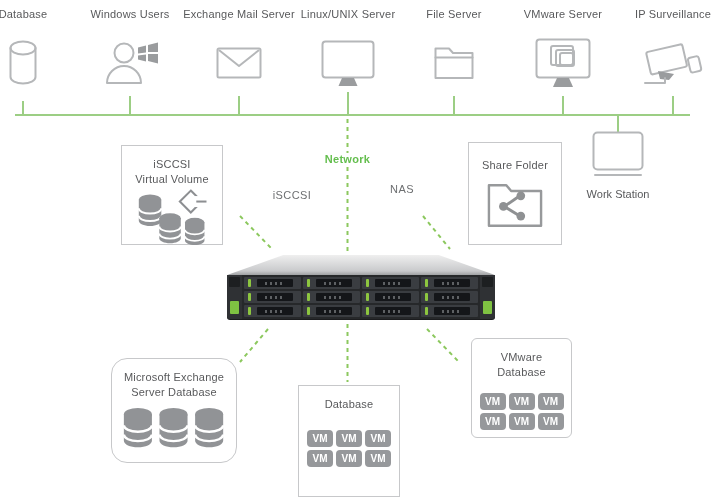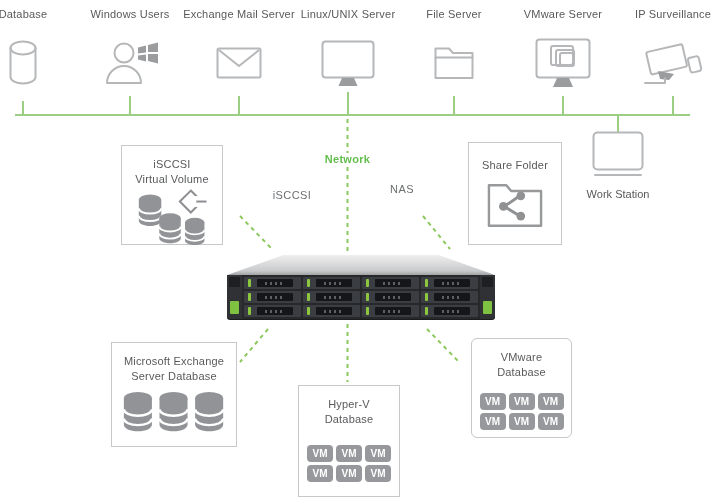--- a/index.html
+++ b/index.html
@@ -278,37 +278,36 @@
             <span class="tray"></span>
           </div>
       </div>
       <div class="nas-ear right">
           <span class="ear-top"></span>
           <span class="ear-green"></span>
         </div>
     </div>
   </div>
 
-  <div class="dbox" style="left:111px;top:342px;width:126px;height:105px;">
+  <div class="dbox" style="left:111px;top:358px;width:126px;height:105px;border-radius:16px;">
     <div class="btitle">
       <div>Microsoft Exchange</div>
       <div>Server Database</div>
     </div>
     <div class="bicon" style="margin-top:6px;">
       <svg width="104" height="46" viewBox="0 0 108 46">
         <use href="#sym-cyl" x="0" y="0" width="33" height="45"></use>
         <use href="#sym-cyl" x="37" y="0" width="33" height="45"></use>
         <use href="#sym-cyl" x="74" y="0" width="33" height="45"></use>
       </svg>
     </div>
   </div>
 
   <div class="dbox" style="left:298px;top:385px;width:102px;height:112px;">
     <div class="btitle">
-      <div>Hyper-V</div>
       <div>Database</div>
     </div>
     <div class="vm-grid" style="margin-top:17px;">
       <div class="vm-badge">VM</div>
       <div class="vm-badge">VM</div>
       <div class="vm-badge">VM</div>
       <div class="vm-badge">VM</div>
       <div class="vm-badge">VM</div>
       <div class="vm-badge">VM</div>
     </div>

